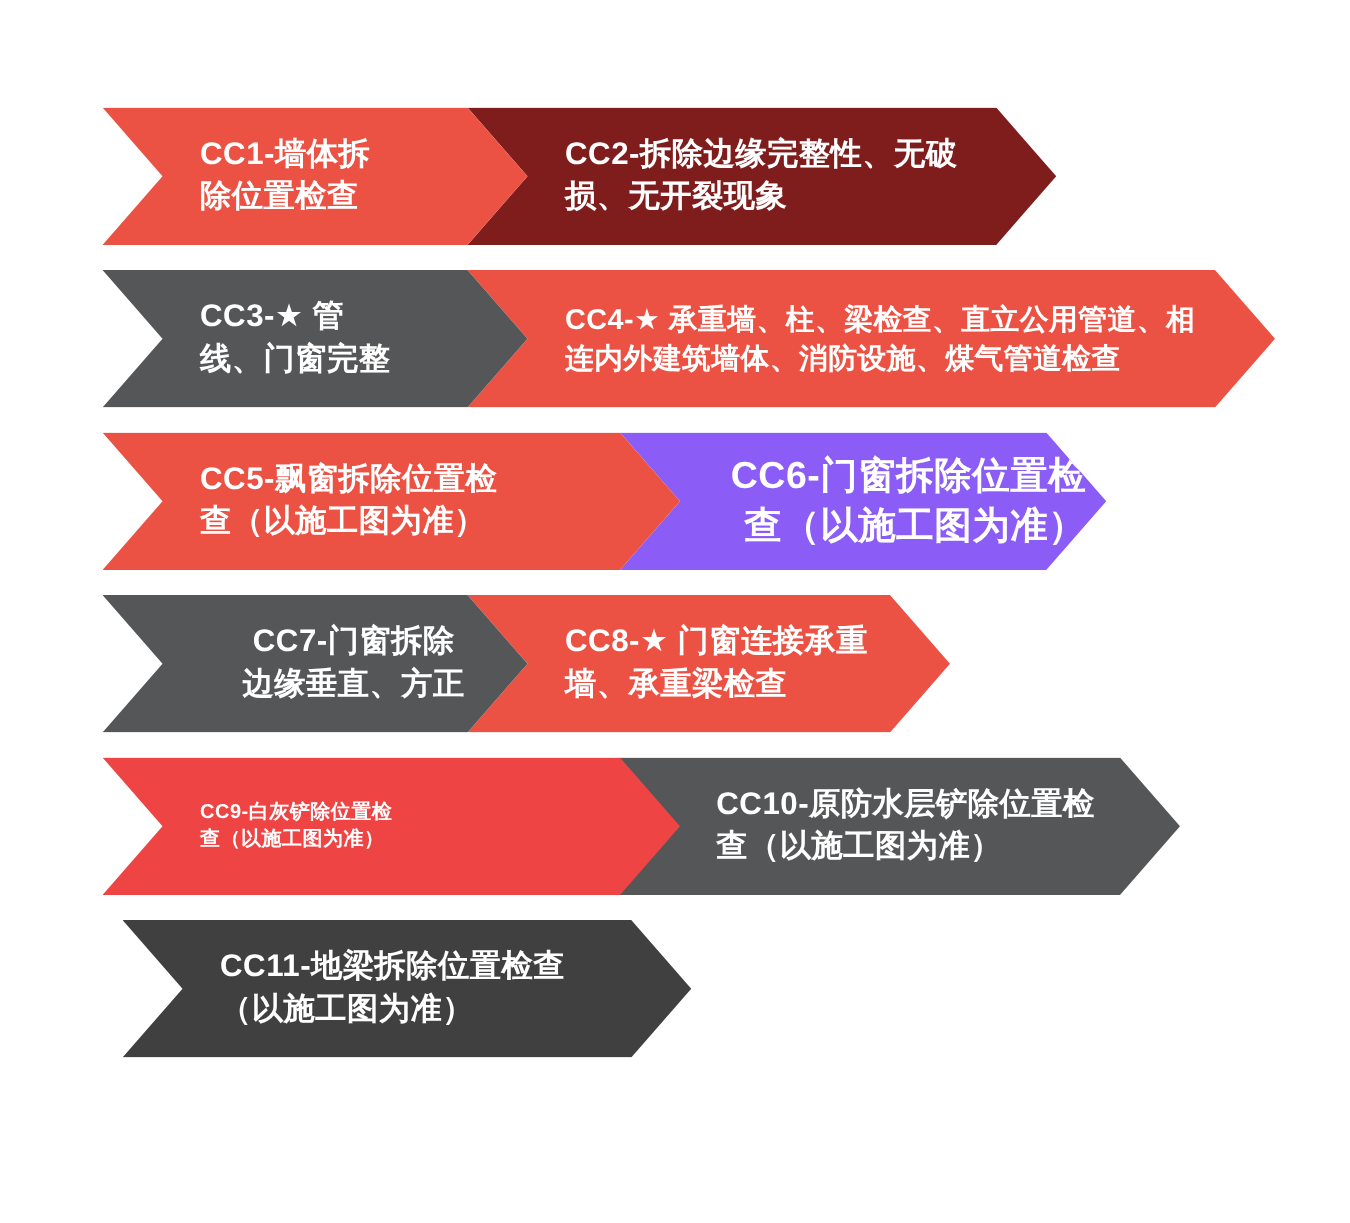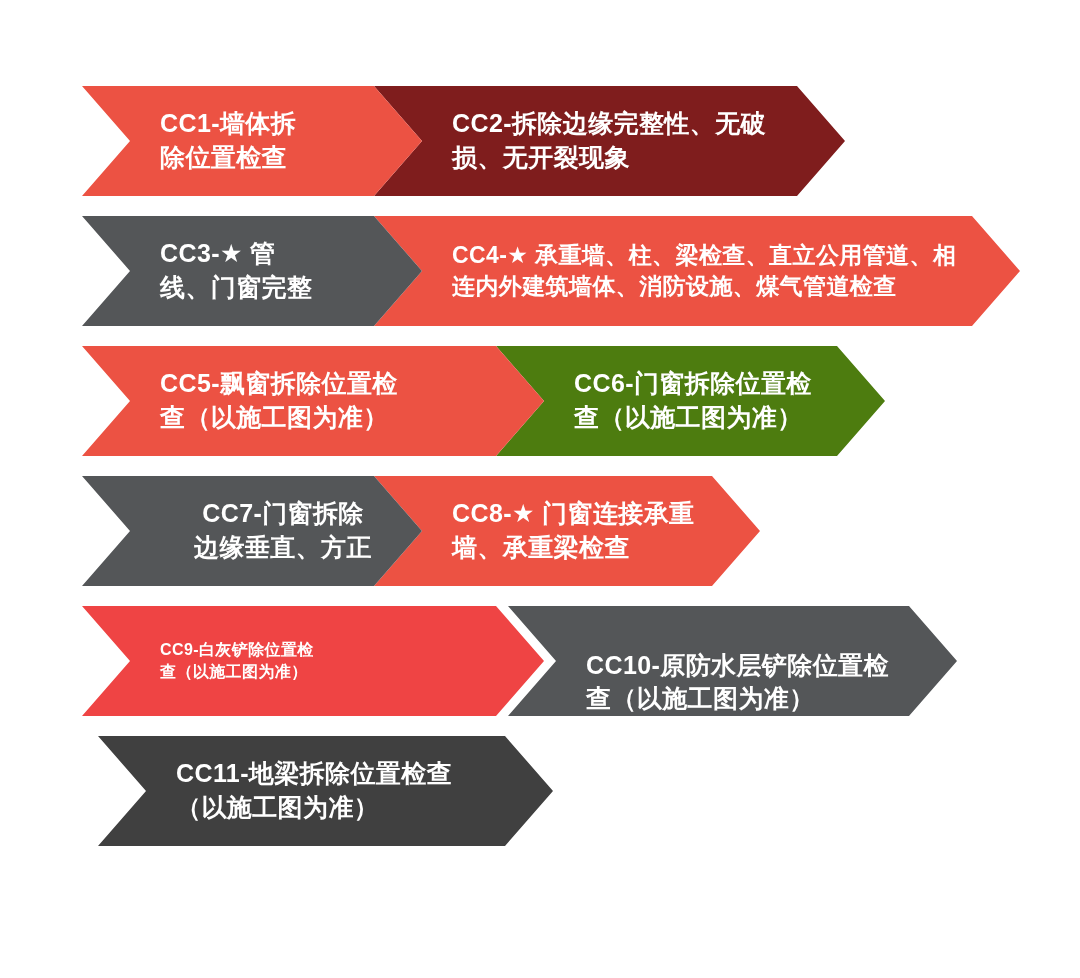--- a/index.html
+++ b/index.html
@@ -71,32 +71,32 @@
     </div>
     <div class="row" style="top: 216px;">
       <div class="seg chev dark" style="left: 0px; width: 340px; padding-left: 78px; padding-right: 16px; font-size: 25px; z-index: 10; background: rgb(84, 86, 88); color: rgb(255, 255, 255);"><span class="txt">CC3-★  管
 线、门窗完整</span></div>
       <div class="seg chev red" style="left: 292px; width: 646px; padding-left: 78px; padding-right: 16px; font-size: 23px; z-index: 9; background: rgb(236, 82, 67); color: rgb(255, 255, 255); align-items: center;"><span class="txt">CC4-★ 承重墙、柱、梁检查、直立公用管道、相
 连内外建筑墙体、消防设施、煤气管道检查</span></div>
     </div>
     <div class="row" style="top: 346px;">
       <div class="seg chev red" style="left: 0px; width: 462px; padding-left: 78px; padding-right: 16px; font-size: 25px; z-index: 10; background: rgb(236, 82, 67); color: rgb(255, 255, 255);"><span class="txt">CC5-飘窗拆除位置检
 查（以施工图为准）</span></div>
-      <div class="seg chev dark" style="left: 414px; width: 389px; padding-left: 78px; padding-right: 16px; font-size: 25px; z-index: 9; background: #4d7c0f; color: rgb(255, 255, 255);"><span class="txt">CC6-门窗拆除位置检
+      <div class="seg chev dark" style="left: 414px; width: 389px; padding-left: 78px; padding-right: 16px; font-size: 30px; z-index: 9; background: #8b5cf6; color: rgb(255, 255, 255); text-align: right;"><span class="txt">CC6-门窗拆除位置检
 查（以施工图为准）</span></div>
     </div>
     <div class="row" style="top: 476px;">
       <div class="seg chev dark" style="left: 0px; width: 340px; padding-left: 78px; padding-right: 16px; font-size: 25px; z-index: 10; background: rgb(84, 86, 88); color: rgb(255, 255, 255); text-align: center;"><span class="txt">CC7-门窗拆除
 边缘垂直、方正</span></div>
       <div class="seg chev red" style="left: 292px; width: 386px; padding-left: 78px; padding-right: 16px; font-size: 25px; z-index: 9; background: rgb(236, 82, 67); color: rgb(255, 255, 255);"><span class="txt">CC8-★  门窗连接承重
 墙、承重梁检查</span></div>
     </div>
     <div class="row" style="top: 606px;">
       <div class="seg chev red" style="left: 0px; width: 462px; padding-left: 78px; padding-right: 16px; font-size: 16px; z-index: 10; background: #ef4444; color: rgb(255, 255, 255);"><span class="txt">CC9-白灰铲除位置检
 查（以施工图为准）</span></div>
-      <div class="seg chev dark" style="left: 426px; width: 449px; padding-left: 78px; padding-right: 16px; font-size: 25px; z-index: 9; background: rgb(84, 86, 88); color: rgb(255, 255, 255); align-items: flex-end;"><span class="txt">CC10-原防水层铲除位置检
+      <div class="seg chev dark" style="left: 413px; width: 449px; padding-left: 78px; padding-right: 16px; font-size: 25px; z-index: 9; background: rgb(84, 86, 88); color: rgb(255, 255, 255);"><span class="txt">CC10-原防水层铲除位置检
 查（以施工图为准）</span></div>
     </div>
     <div class="row" style="top: 736px;">
       <div class="seg chev dark" style="left: 16px; width: 455px; padding-left: 78px; padding-right: 16px; font-size: 25px; z-index: 10; background: #404040; color: rgb(255, 255, 255);"><span class="txt">CC11-地梁拆除位置检查
 （以施工图为准）</span></div>
     </div>
   </div>
 
 </body></html>

